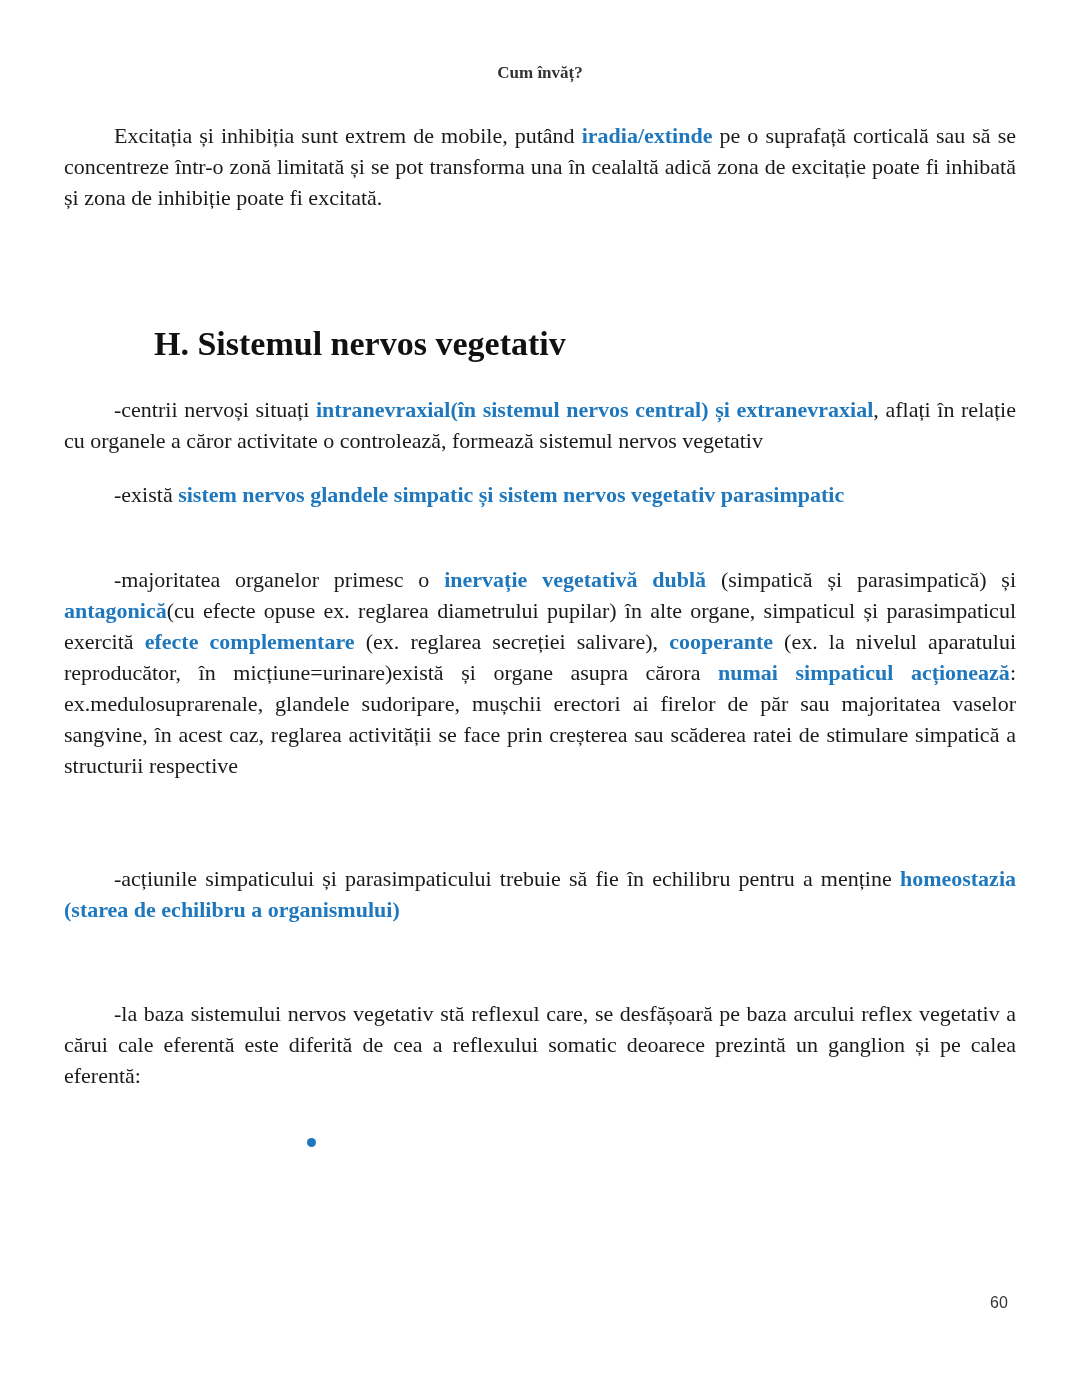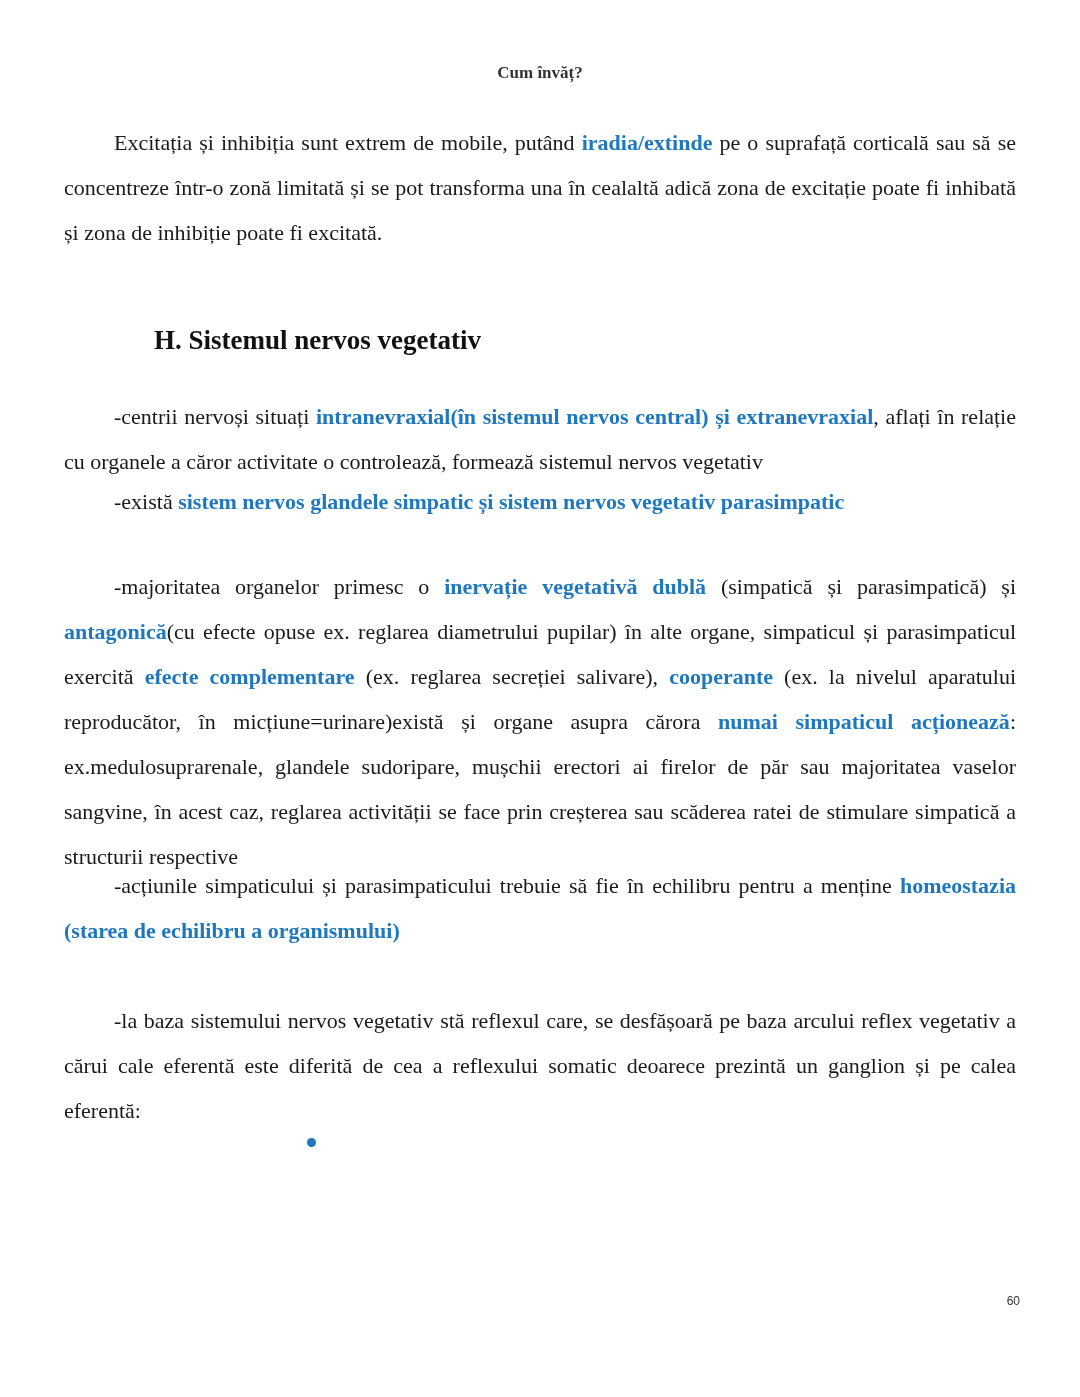--- a/index.html
+++ b/index.html
@@ -23,38 +23,38 @@
       text-align: center;
       font-weight: bold;
       font-size: 17px;
       color: #333333;
     }
     .para {
       position: absolute;
       left: 64px;
       width: 952px;
       font-size: 22px;
-      line-height: 45px;
+      line-height: 31px;
       text-align: justify;
       text-align-last: left;
       margin: 0;
     }
     .para .indent {
       display: inline-block;
       width: 50px;
     }
     .hl {
       color: #1f78bd;
       font-weight: bold;
     }
     .section-title {
       position: absolute;
       top: 325px;
       left: 154px;
-      font-size: 27px;
+      font-size: 34px;
       font-weight: bold;
       color: #111111;
       margin: 0;
     }
     .bullets {
       position: absolute;
       top: 1121px;
       left: 300px;
       margin: 0;
       padding: 0;
@@ -75,23 +75,22 @@
       width: 9px;
       height: 9px;
       border-radius: 50%;
       background: #1f78bd;
     }
     .page-number {
       position: absolute;
       top: 1294px;
       left: 990px;
       width: 30px;
-      text-align: right;
       font-family: "Liberation Sans", "DejaVu Sans", sans-serif;
-      font-size: 12px;
+      font-size: 16px;
       color: #333333;
     }
   </style>
 </head>
 <body>
 
 <div class="page-header">Cum învăț?</div>
 
 <p class="para" style="top:120px;"><span class="indent"></span><span>Excitația și inhibiția sunt extrem de mobile, putând </span><span class="hl">iradia/extinde</span><span> pe o suprafață corticală sau să se concentreze într-o zonă limitată și se pot transforma una în cealaltă adică zona de excitație poate fi inhibată și zona de inhibiție poate fi excitată.</span></p>
 

